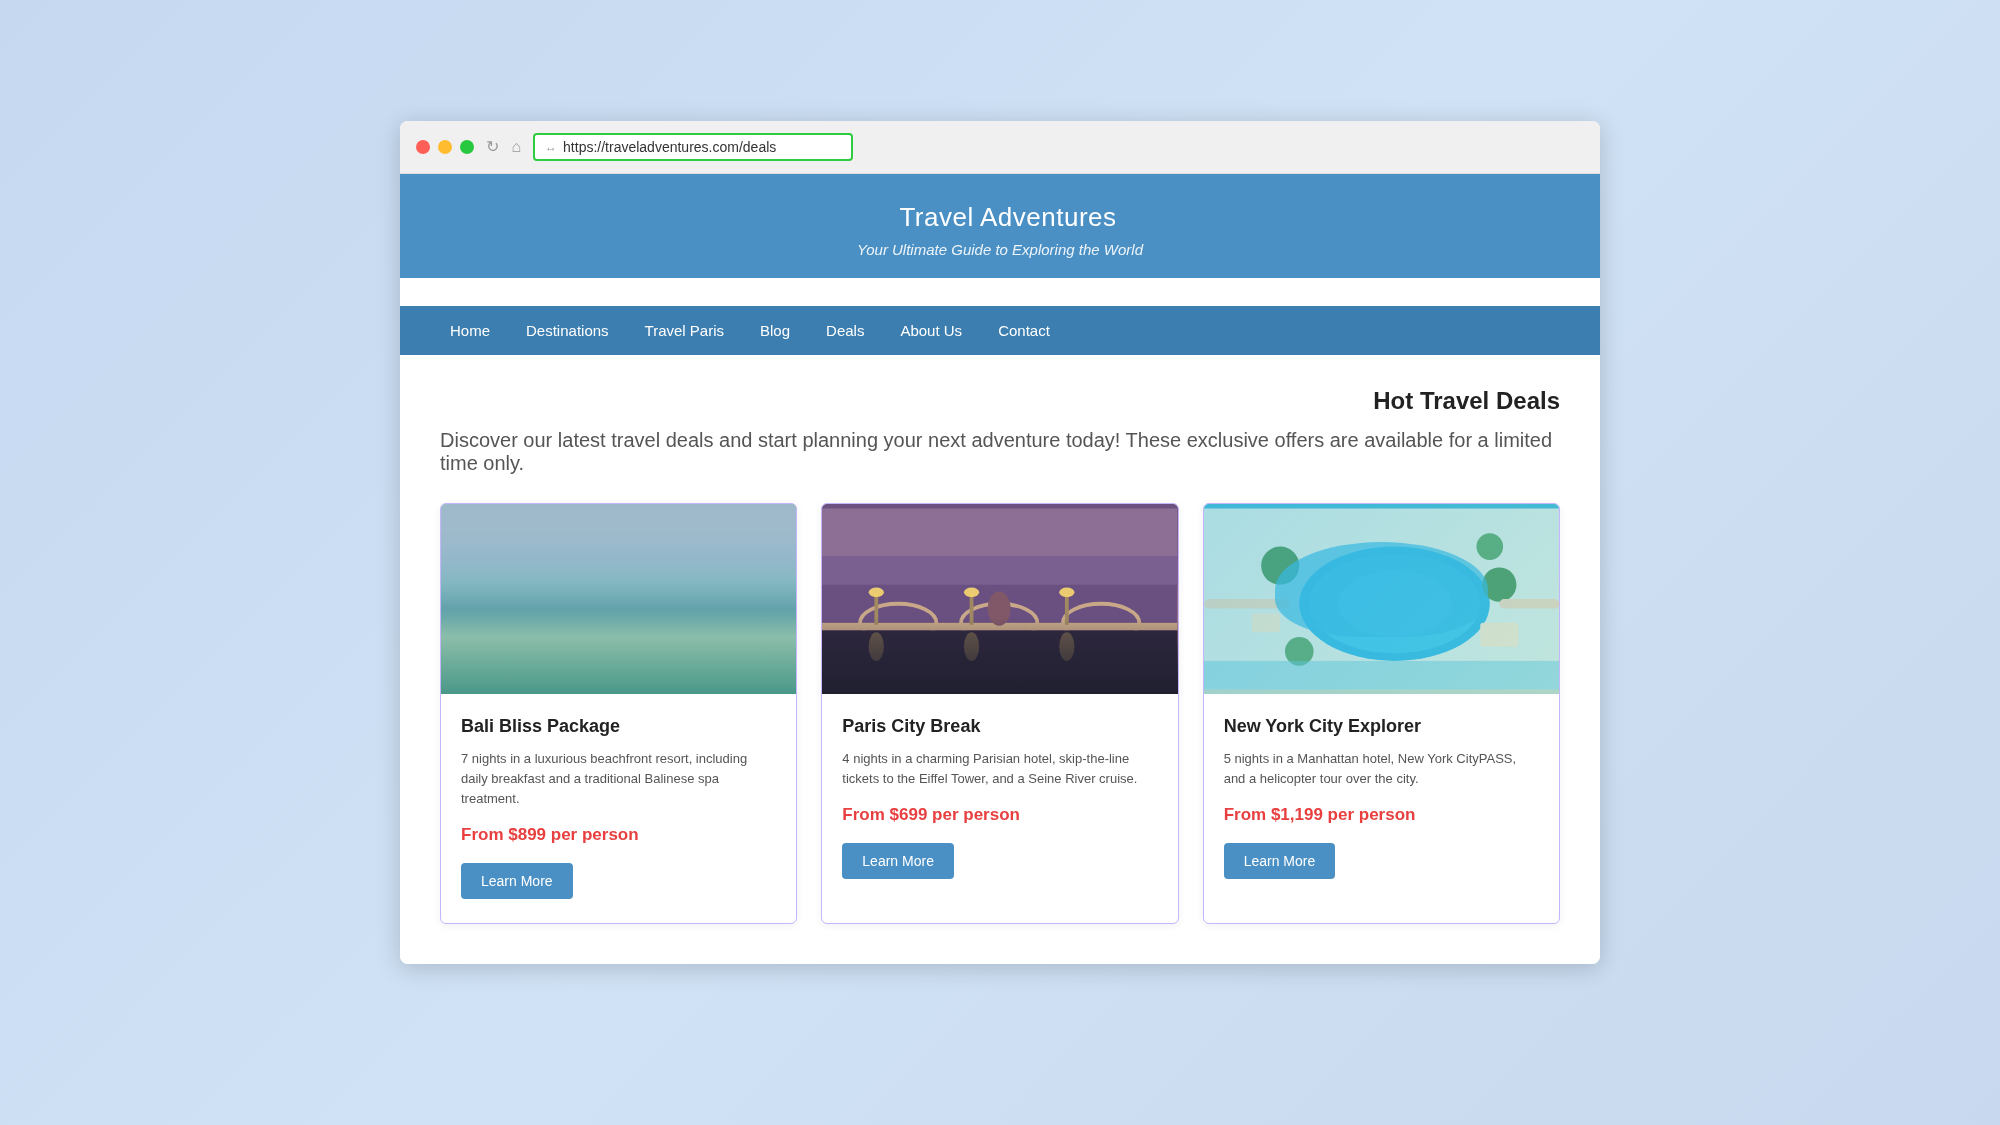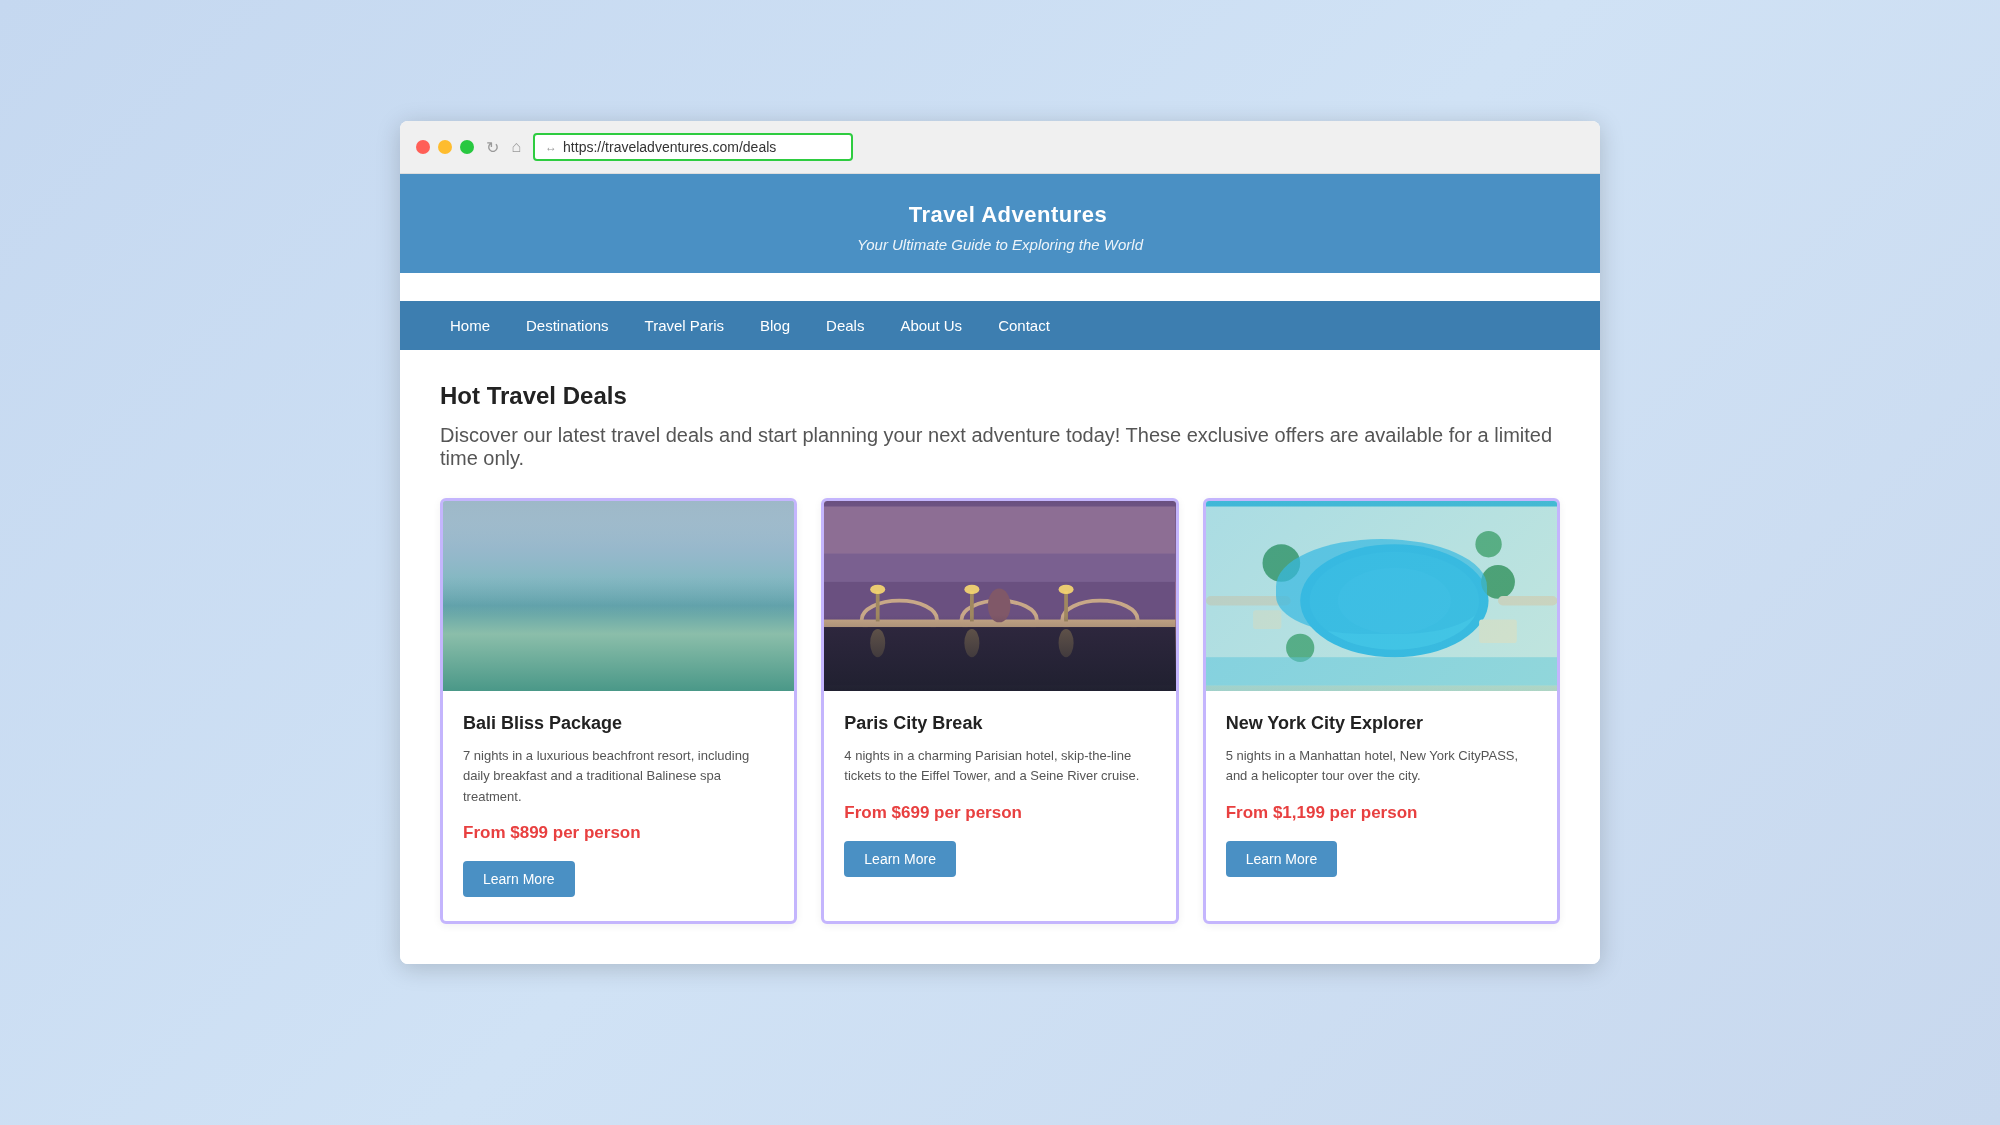--- a/index.html
+++ b/index.html
@@ -70,22 +70,22 @@
     }
 
     
     .site-header {
       background: #4a90c4;
       color: white;
       text-align: center;
       padding: 28px 0 20px 0;
     }
     .site-title {
-      font-size: 22px;
-      font-weight: bold;
+      font-size: 26px;
+      font-weight: normal;
       letter-spacing: 0.5px;
       padding-left: 16px;
     }
     .site-subtitle {
       font-size: 15px;
       margin-top: 8px;
       opacity: 0.9;
       font-style: italic;
     }
 
@@ -113,35 +113,36 @@
     
     .main-content {
       padding: 32px 40px 40px 40px;
       background: #fff;
     }
     .page-title {
       font-size: 24px;
       font-weight: bold;
       color: #222;
       margin-bottom: 14px;
+      text-align: right;
     }
     .page-desc {
       font-size: 20px;
       color: #555;
       margin-bottom: 28px;
     }
 
     
     .deals-grid {
       display: flex;
       gap: 24px;
     }
     .deal-card {
       flex: 1;
-      border: 3px solid #c4b5fd;
+      border: 1px solid #c4b5fd;
       border-radius: 6px;
       overflow: hidden;
       background: #fff;
       box-shadow: 0 2px 8px rgba(0,0,0,0.06);
     }
     .deal-card-image {
       width: 100%;
       height: 190px;
       object-fit: cover;
       display: block;

